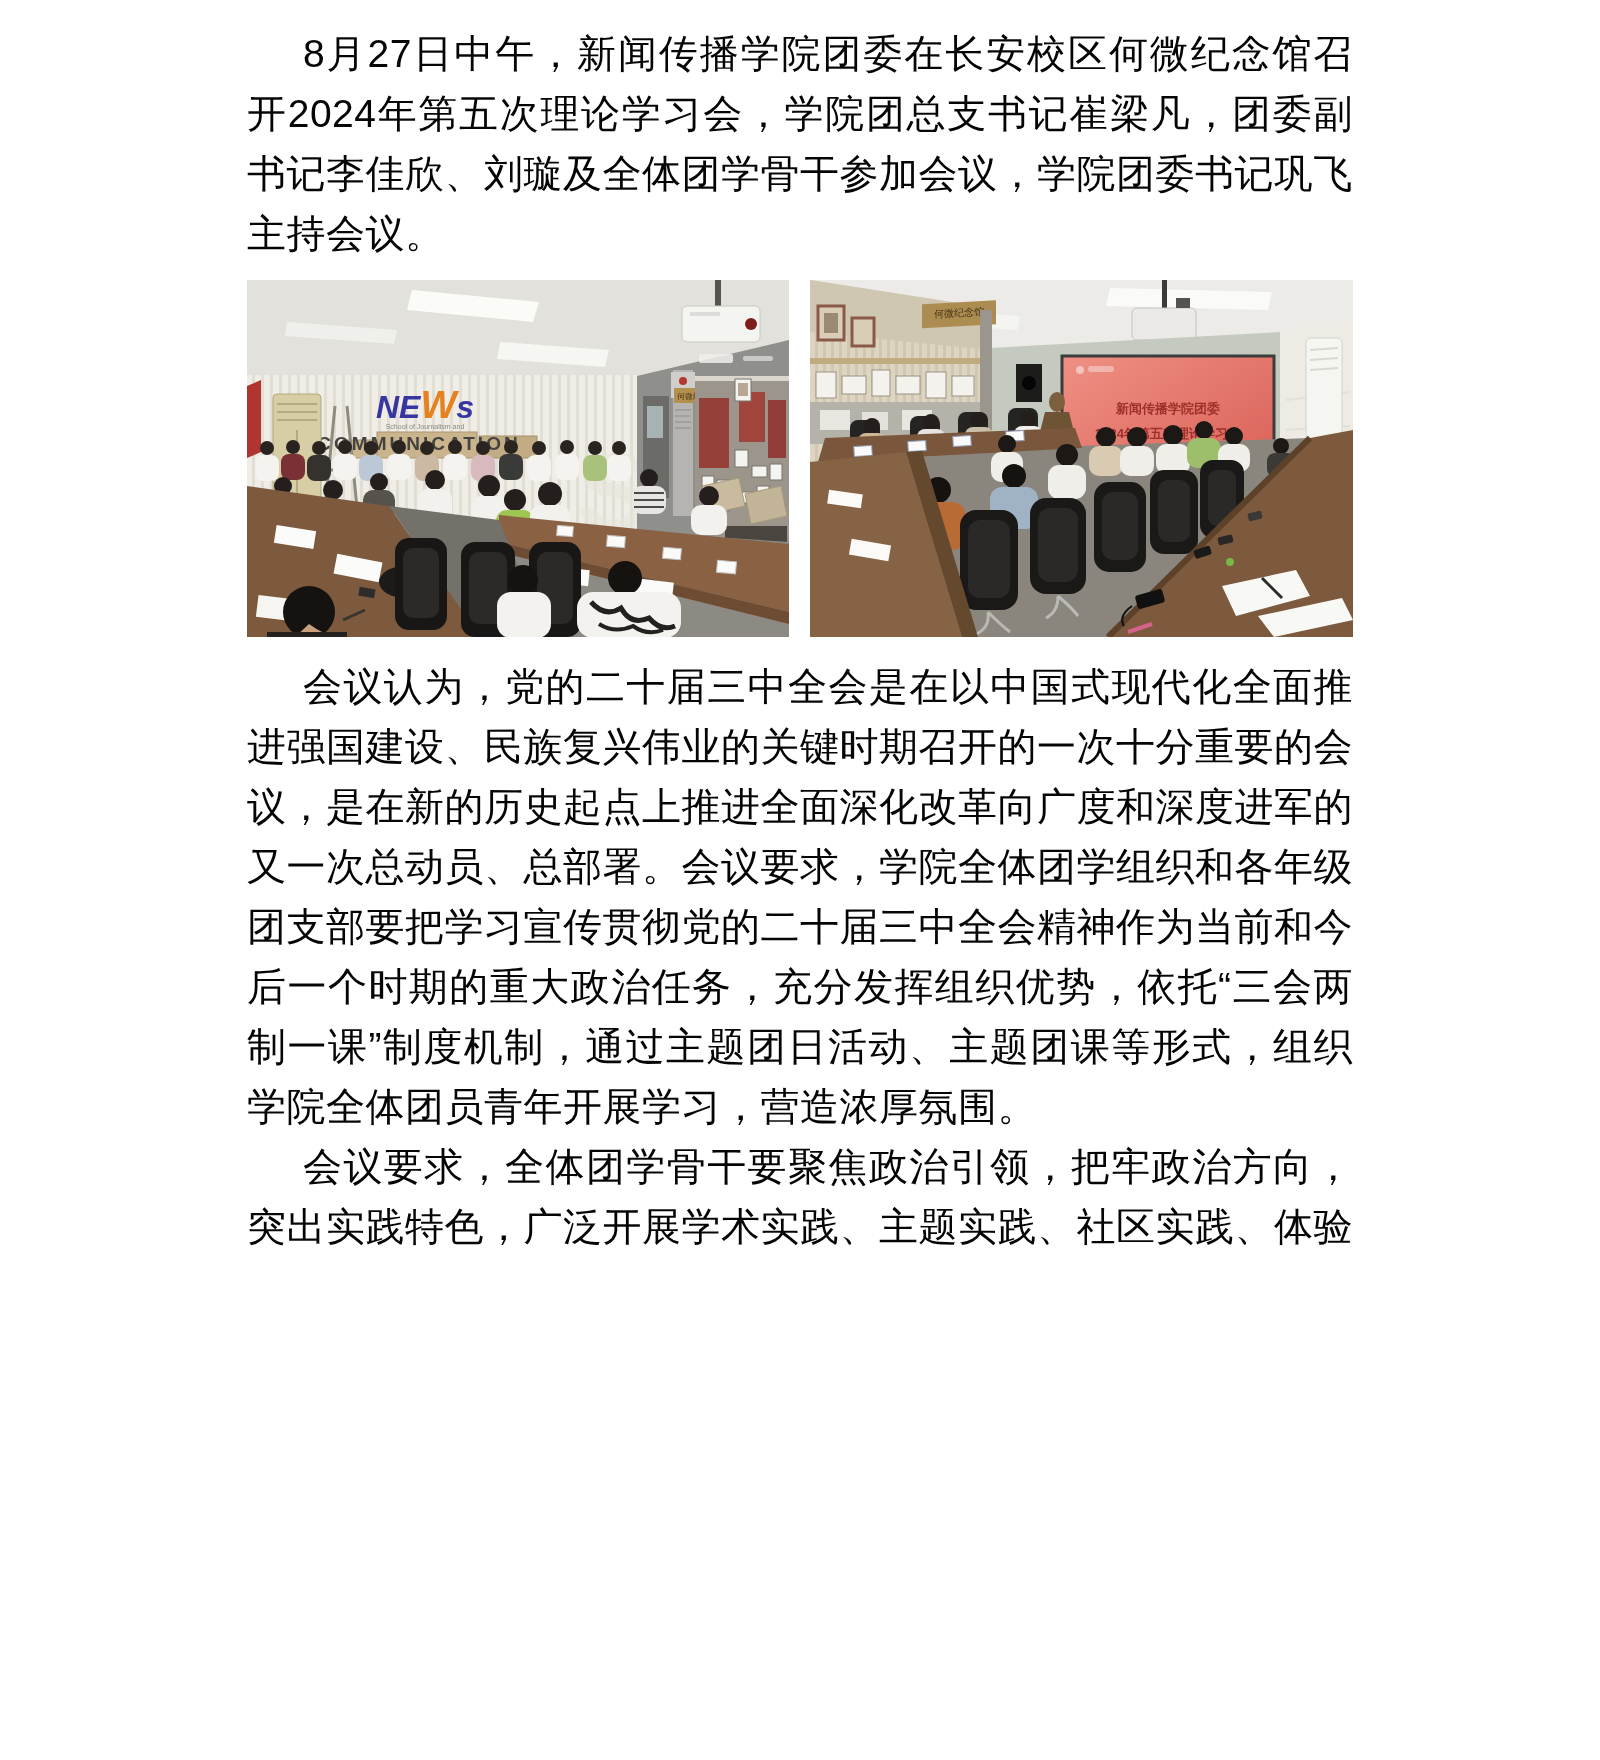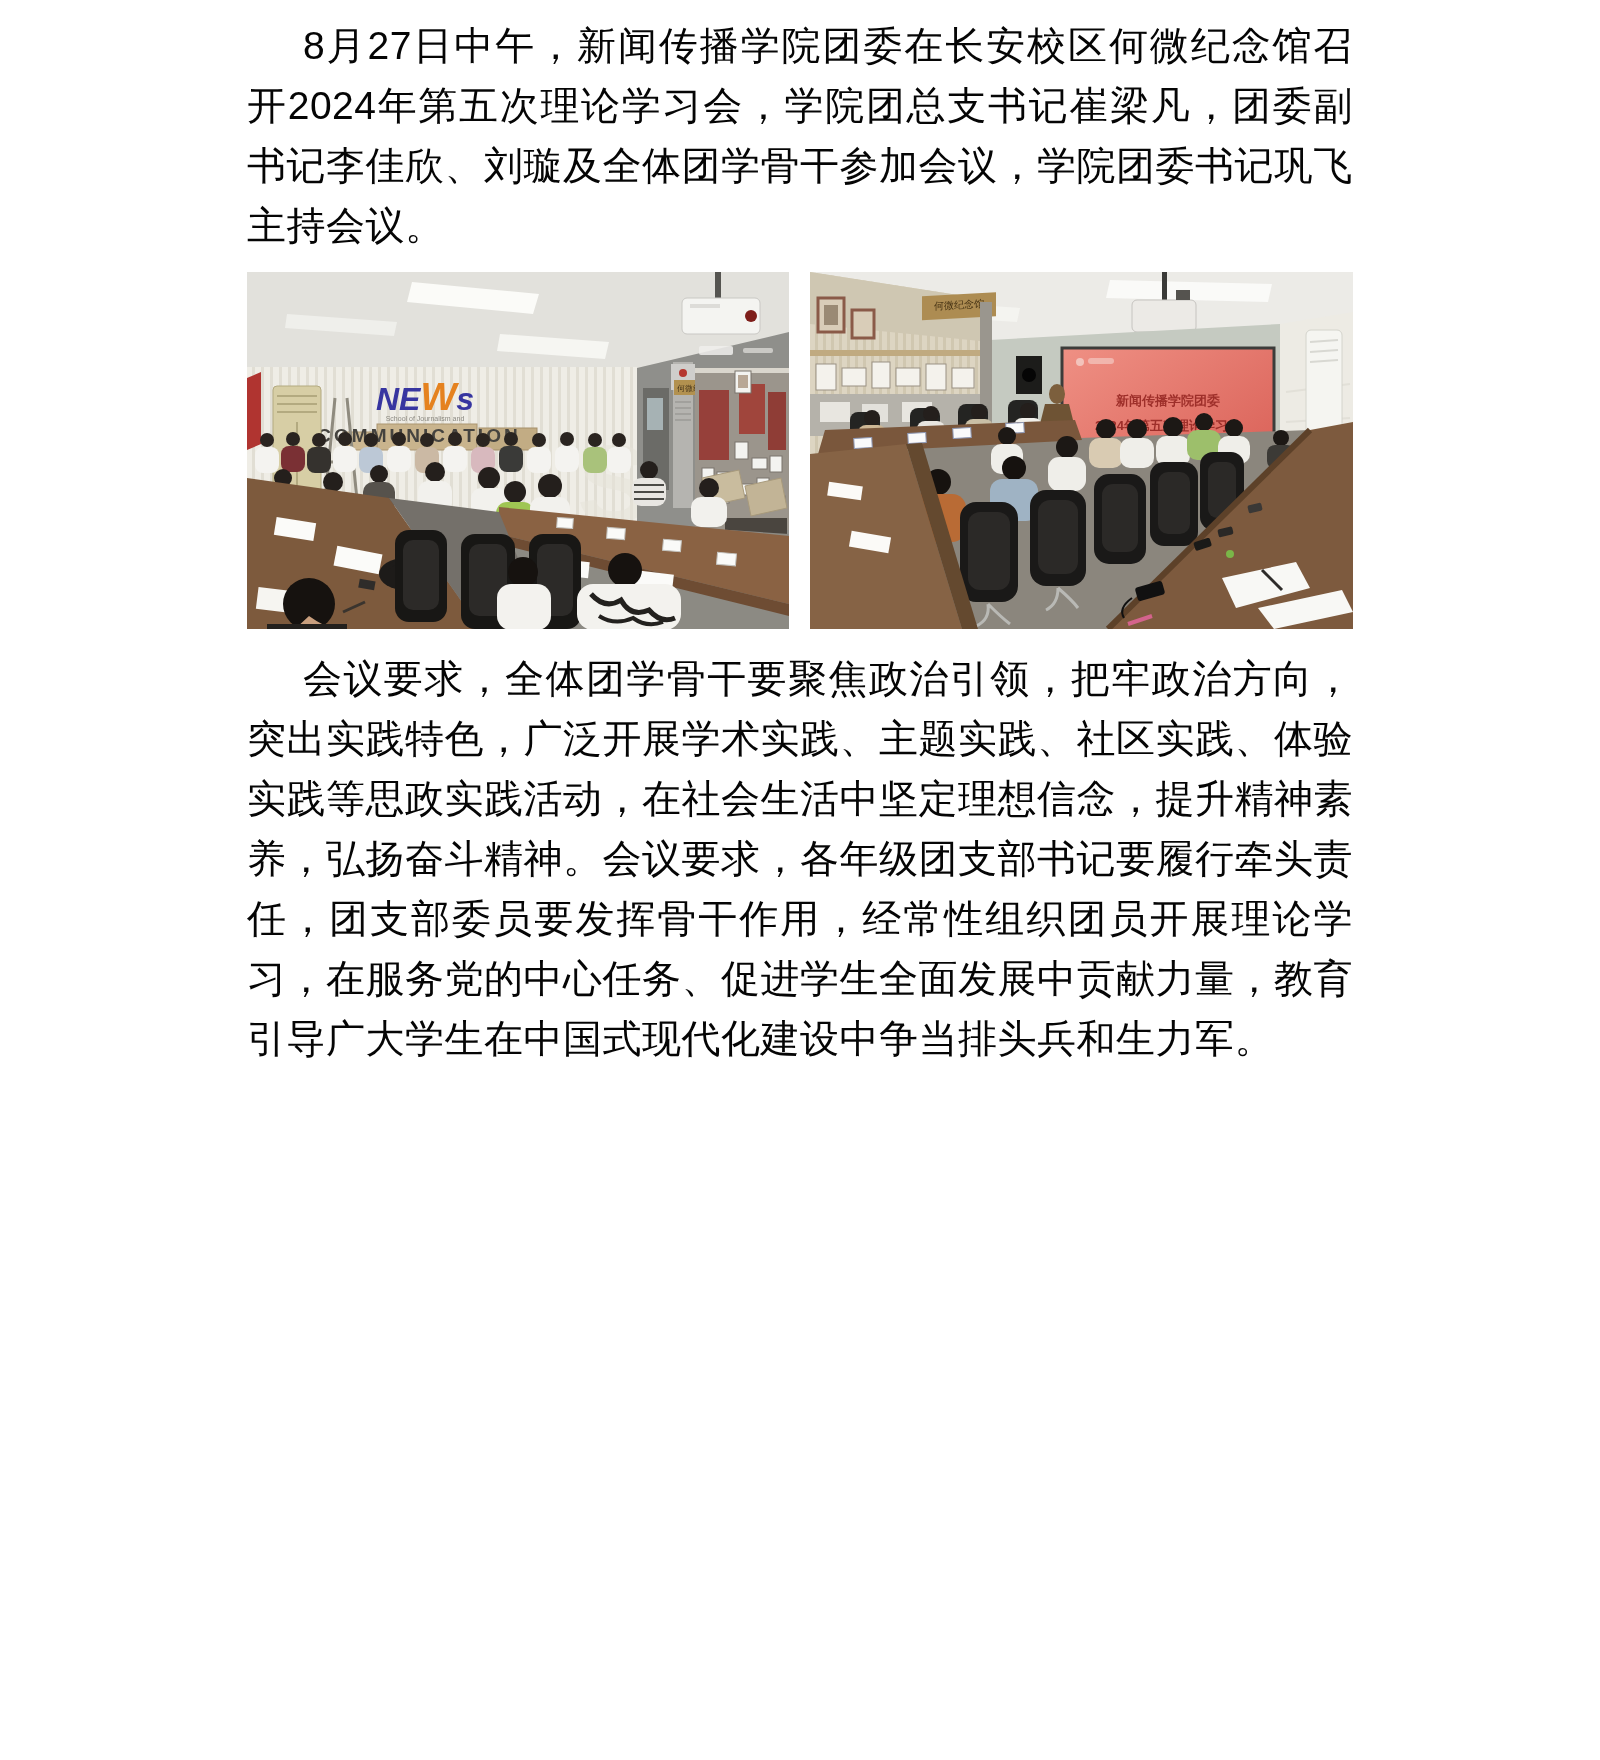--- a/index.html
+++ b/index.html
@@ -1,17 +1,17 @@
 <!DOCTYPE html>
 <html><head>
 <meta charset="utf-8">
 <style>
   html,body{margin:0;padding:0;background:#ffffff;}
   .page{
-    width:1600px;height:1236px;margin:4px auto;background:#ffffff;
+    width:1600px;height:1236px;margin:12px auto;background:#ffffff;
     font-family:"Liberation Sans",sans-serif;overflow:hidden;position:relative;
   }
   .article{width:1106px;margin:0 auto;padding-top:12px;}
   .para{
     margin:0;font-size:39px;line-height:60px;color:#050505;
     text-align:justify;text-indent:56px;letter-spacing:0.5px;
     font-family:"Liberation Sans",sans-serif;
   }
   .photos{display:flex;gap:21px;margin:16px 0 20px 0;}
   .photo{display:block;background:#cfcdc7;}
@@ -477,16 +477,17 @@
             <polygon points="412,306 486,290 500,316 426,336" fill="#f8f8f5"></polygon>
             <polygon points="448,336 532,318 543,340 464,357" fill="#f8f8f5"></polygon>
             <line x1="318" y1="352" x2="342" y2="344" stroke="#d4638c" stroke-width="4"></line>
             <line x1="472" y1="318" x2="452" y2="298" stroke="#2e2c2a" stroke-width="3"></line>
             <circle cx="420" cy="282" r="4" fill="#7ab648"></circle>
           </g>
         </svg>
       </div>
     </div>
 
+    <p class="para">会议认为，党的二十届三中全会是在以中国式现代化全面推进强国建设、民族复兴伟业的关键时期召开的一次十分重要的会议，是在新的历史起点上推进全面深化改革向广度和深度进军的又一次总动员、总部署。会议要求，学院全体团学组织和各年级团支部要把学习宣传贯彻党的二十届三中全会精神作为当前和今后一个时期的重大政治任务，充分发挥组织优势，依托“三会两制一课”制度机制，通过主题团日活动、主题团课等形式，组织学院全体团员青年开展学习，营造浓厚氛围。</p>
     <p class="para">会议要求，全体团学骨干要聚焦政治引领，把牢政治方向，突出实践特色，广泛开展学术实践、主题实践、社区实践、体验实践等思政实践活动，在社会生活中坚定理想信念，提升精神素养，弘扬奋斗精神。会议要求，各年级团支部书记要履行牵头责任，团支部委员要发挥骨干作用，经常性组织团员开展理论学习，在服务党的中心任务、促进学生全面发展中贡献力量，教育引导广大学生在中国式现代化建设中争当排头兵和生力军。</p>
 
   </div>
 </div>
 
 </body></html>

